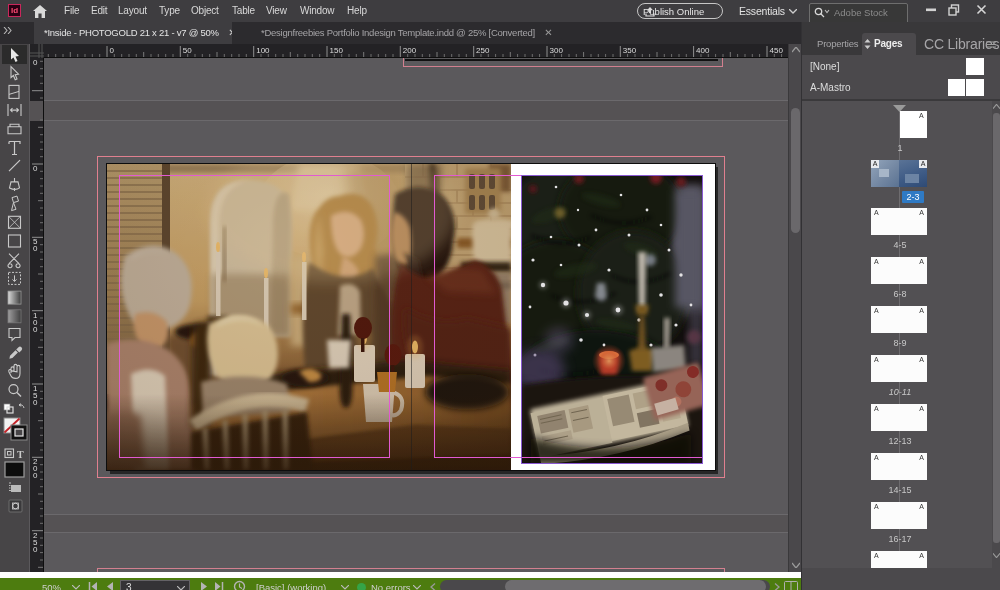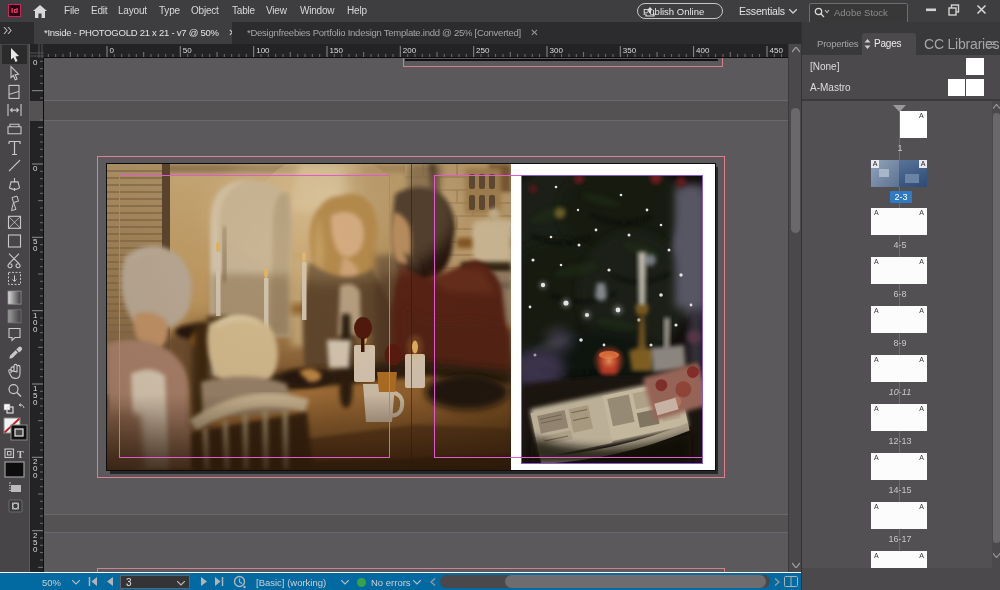--- a/index.html
+++ b/index.html
@@ -9,35 +9,35 @@
   #app { position:relative; width:1000px; height:590px; }
   
   #menubar { position:absolute; left:0; top:0; width:1000px; height:22px; background:#3e3d40; }
   .menuitem { position:absolute; top:0; height:22px; line-height:22px; color:#d8d8d8; font-size:10px; letter-spacing:-0.2px; }
   #idlogo { position:absolute; left:8px; top:4px; width:13px; height:13px; background:#2a0013;
     border:1px solid #c9275b; color:#ff4a73; font-size:8px; font-weight:bold; text-align:center; line-height:11px; }
   
   #tabbar { position:absolute; left:0; top:22px; width:1000px; height:22px; background:#2c2b2e; }
   .dtab { position:absolute; top:0; height:22px; line-height:22px; font-size:9.5px; letter-spacing:-0.25px; white-space:nowrap; }
   #tab1 { left:34px; width:198px; background:#3e3d40; color:#e4e4e4; padding-left:10px; }
-  #tab2 { left:232px; width:330px; color:#a5a4a7; padding-left:15px; background:#2c2b2e;}
+  #tab2 { left:232px; width:330px; color:#a5a4a7; padding-left:29px; background:#2c2b2e;}
   .tabx { color:#9a9a9a; font-size:10px; margin-left:7px; }
   
   #toolbar { position:absolute; left:0; top:44px; width:29px; height:528px; background:#474547; border-right:1px solid #3a393b; }
   
   #cornerbox { position:absolute; left:30px; top:44px; width:14px; height:14px; background:#232225; }
   #ruler-h { position:absolute; left:44px; top:44px; width:744px; height:14px; background:#232225; overflow:hidden;}
   #ruler-v { position:absolute; left:30px; top:58px; width:14px; height:514px; background:#232225; overflow:hidden;}
   
   #canvas { position:absolute; left:44px; top:58px; width:744px; height:514px; background:#5b595c; overflow:hidden; }
   
   #vsb { position:absolute; left:788px; top:44px; width:13px; height:528px; background:#4a484b; border-left:1px solid #3a393b;}
   #vsb .thumb { position:absolute; left:2px; top:64px; width:9px; height:125px; background:#6a686b; border-radius:5px; }
   
-  #statusbar { position:absolute; left:0; top:572px; width:801px; height:18px; background:#0369a1; border-top:1px solid #ffffff; color:#cfcfcf; font-size:9.5px; }
+  #statusbar { position:absolute; left:0; top:572px; width:801px; height:18px; background:#4d7c0f; border-top:6px solid #ffffff; color:#cfcfcf; font-size:9.5px; }
   
   #rpanel { position:absolute; left:801px; top:22px; width:199px; height:568px; background:#4b494c; border-left:1px solid #323134; }
   .ptab { position:absolute; top:11px; height:22px; line-height:22px; font-size:10px; color:#a6a5a8; letter-spacing:-0.2px; }
   .wspread { position:absolute; left:69px; width:56px; height:27px; background:#fcfcfc; }
   .wspread::before { content:"A"; position:absolute; left:3px; top:1px; font-size:7px; color:#333; }
   .wspread::after { content:"A"; position:absolute; right:3px; top:1px; font-size:7px; color:#333; }
   .wlab { position:absolute; left:0; width:196px; text-align:center; font-size:9px; color:#c8c8c8; }
 </style>
 </head>
 <body>
@@ -763,21 +763,21 @@
   </div>
 
   <div id="rpanel">
     <svg class="abs" style="left:186px;top:10px" width="9" height="7" viewBox="0 0 9 7">
         <path d="M1 0 L4 3.5 L1 7 M5 0 L8 3.5 L5 7" stroke="#b0b0b0" stroke-width="1.1" fill="none"></path>
       </svg>
 
     <div class="abs" style="left:0;top:0px;width:199px;height:33px;background:#39383a;"></div>
     <div class="abs" style="left:60px;top:11px;width:54px;height:22px;background:#4b494c;border-radius:3px 3px 0 0;"></div>
     <div class="ptab" style="left:15px;font-size:9.5px;">Properties</div>
-    <div class="ptab" style="left:72px;color:#ededed;">Pages</div>
+    <div class="ptab" style="left:72px;color:#ededed;font-weight:bold;">Pages</div>
     <svg class="abs" style="left:62px;top:17px" width="7" height="10" viewBox="0 0 7 10">
         <path d="M3.5 0 L6.5 3.5 L0.5 3.5 Z M3.5 10 L6.5 6.5 L0.5 6.5 Z" fill="#cccccc"></path>
       </svg>
     <div class="ptab" style="left:122px;font-size:14px;">CC Libraries</div>
     <svg class="abs" style="left:184px;top:19px" width="10" height="7" viewBox="0 0 10 7">
         <path d="M0 1 H10 M0 3.5 H10 M0 6 H10" stroke="#9d9d9d" stroke-width="1.1"></path>
       </svg>
 
     <div class="abs" style="left:0;top:33px;width:199px;height:45px;background:#4b494c;"></div>
     <div class="abs" style="left:8px;top:39px;font-size:10px;color:#dddddd;">[None]</div>
@@ -798,21 +798,21 @@
       <div class="abs" style="left:0px;top:42px;width:196px;text-align:center;font-size:9px;color:#c8c8c8;">1</div>
 
       <div class="abs" style="left:69px;top:59px;width:56px;height:27px;background:#7e91a9;overflow:hidden;">
         <div class="abs" style="left:0;top:0;width:28px;height:27px;background:linear-gradient(135deg,#93a5bb 0%,#7488a3 55%,#5a7292 100%);"></div>
         <div class="abs" style="left:28px;top:0;width:28px;height:27px;background:linear-gradient(160deg,#5a7396 0%,#3d5a85 60%,#2e4a74 100%);"></div>
         <div class="abs" style="left:8px;top:9px;width:10px;height:8px;background:#a7b6c8;"></div>
         <div class="abs" style="left:34px;top:14px;width:14px;height:9px;background:#6c84a4;"></div>
         <div class="abs" style="left:0px;top:0px;width:8px;height:8px;background:#e8eaee;font-size:7px;color:#222;line-height:8px;text-align:center;">A</div>
         <div class="abs" style="left:48px;top:0px;width:8px;height:8px;background:#e8eaee;font-size:7px;color:#222;line-height:8px;text-align:center;">A</div>
       </div>
-      <div class="abs" style="left:88px;top:90px;width:22px;height:12px;background:#2f7ac4;border-radius:1px;text-align:center;font-size:9px;color:#fff;line-height:12px;">2-3</div>
+      <div class="abs" style="left:100px;top:90px;width:22px;height:12px;background:#2f7ac4;border-radius:1px;text-align:center;font-size:9px;color:#fff;line-height:12px;">2-3</div>
 
       <div class="wspread" style="top:107px;"></div>
         <div class="wlab" style="top:139px;">4-5</div>
       <div class="wspread" style="top:156px;"></div>
         <div class="wlab" style="top:188px;">6-8</div>
       <div class="wspread" style="top:205px;"></div>
         <div class="wlab" style="top:237px;">8-9</div>
       <div class="wspread" style="top:254px;"></div>
         <div class="wlab" style="top:286px;font-style:italic;">10-11</div>
       <div class="wspread" style="top:303px;"></div>

